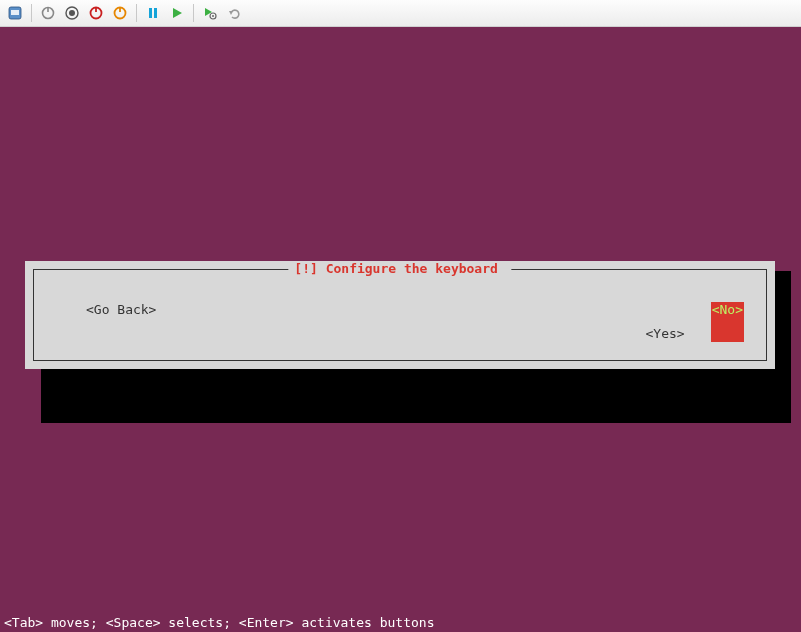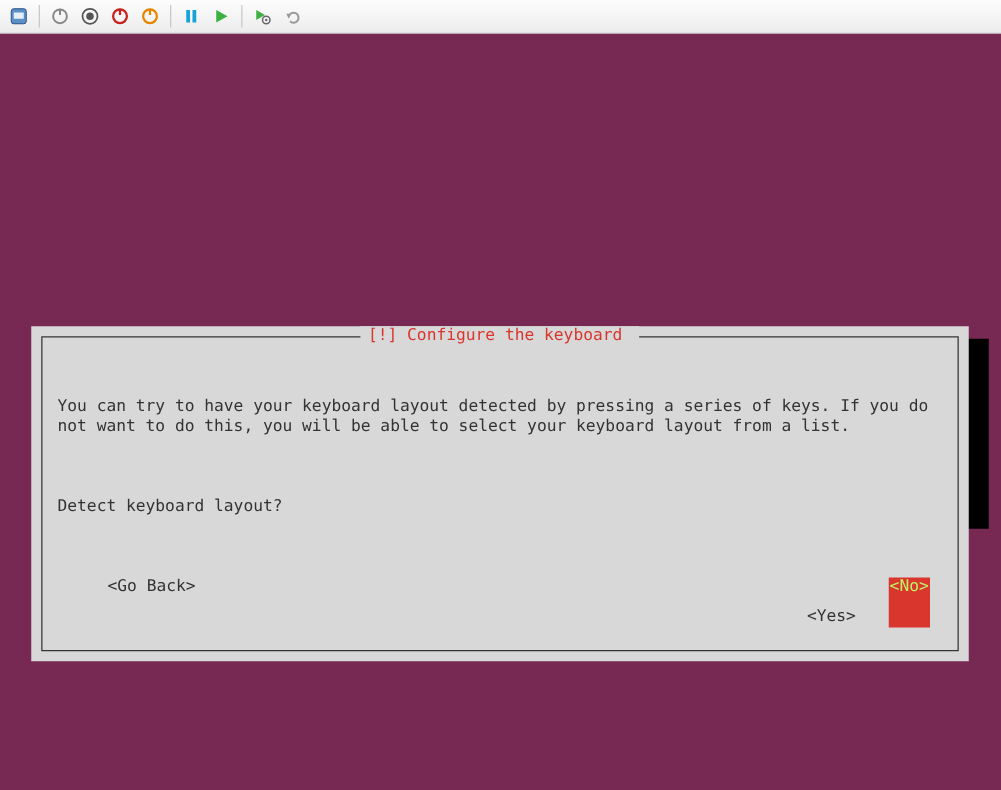--- a/index.html
+++ b/index.html
@@ -74,21 +74,21 @@
     }
     .dialog-title {
       position: absolute;
       top: -9px;
       left: 50%;
       transform: translateX(-50%);
       background: #d8d8d8;
       padding: 0 6px;
       color: #d9362e;
       white-space: pre;
-      font-weight: normal;
+      font-weight: bold;
     }
     .dialog-body {
       color: #333;
       white-space: pre-wrap;
     }
     .dialog-body p {
       margin-bottom: 16px;
     }
     .dialog-body p:last-child {
       margin-bottom: 0;
@@ -193,26 +193,25 @@
     </svg>
   </div>
 </div>
 
 <div class="terminal">
   <div class="dialog-wrap">
     <div class="shadow"></div>
     <div class="dialog">
       <div class="dialog-inner">
         <div class="dialog-title"><span>[!]</span> <span>Configure the keyboard</span> </div>
-        <div class="dialog-body">
-          <p>You can try to have your keyboard layout detected by pressing a series of keys. If you do not want to do this, you will be able to select your keyboard layout from a list.</p>
-          <p>Detect keyboard layout?</p>
-        </div>
         <div class="dialog-buttons">
           <span class="btn-goback">&lt;Go Back&gt;</span>
           <span class="spacer"></span>
           <span class="btn-yes">&lt;Yes&gt;</span>
           <span class="btn-no">&lt;No&gt;</span>
         </div>
       </div>
     </div>
   </div>
+  <div class="hint-bar">
+    <span>&lt;Tab&gt; moves; &lt;Space&gt; selects; &lt;Enter&gt; activates buttons</span>
+  </div>
 </div>
 
 </body></html>

